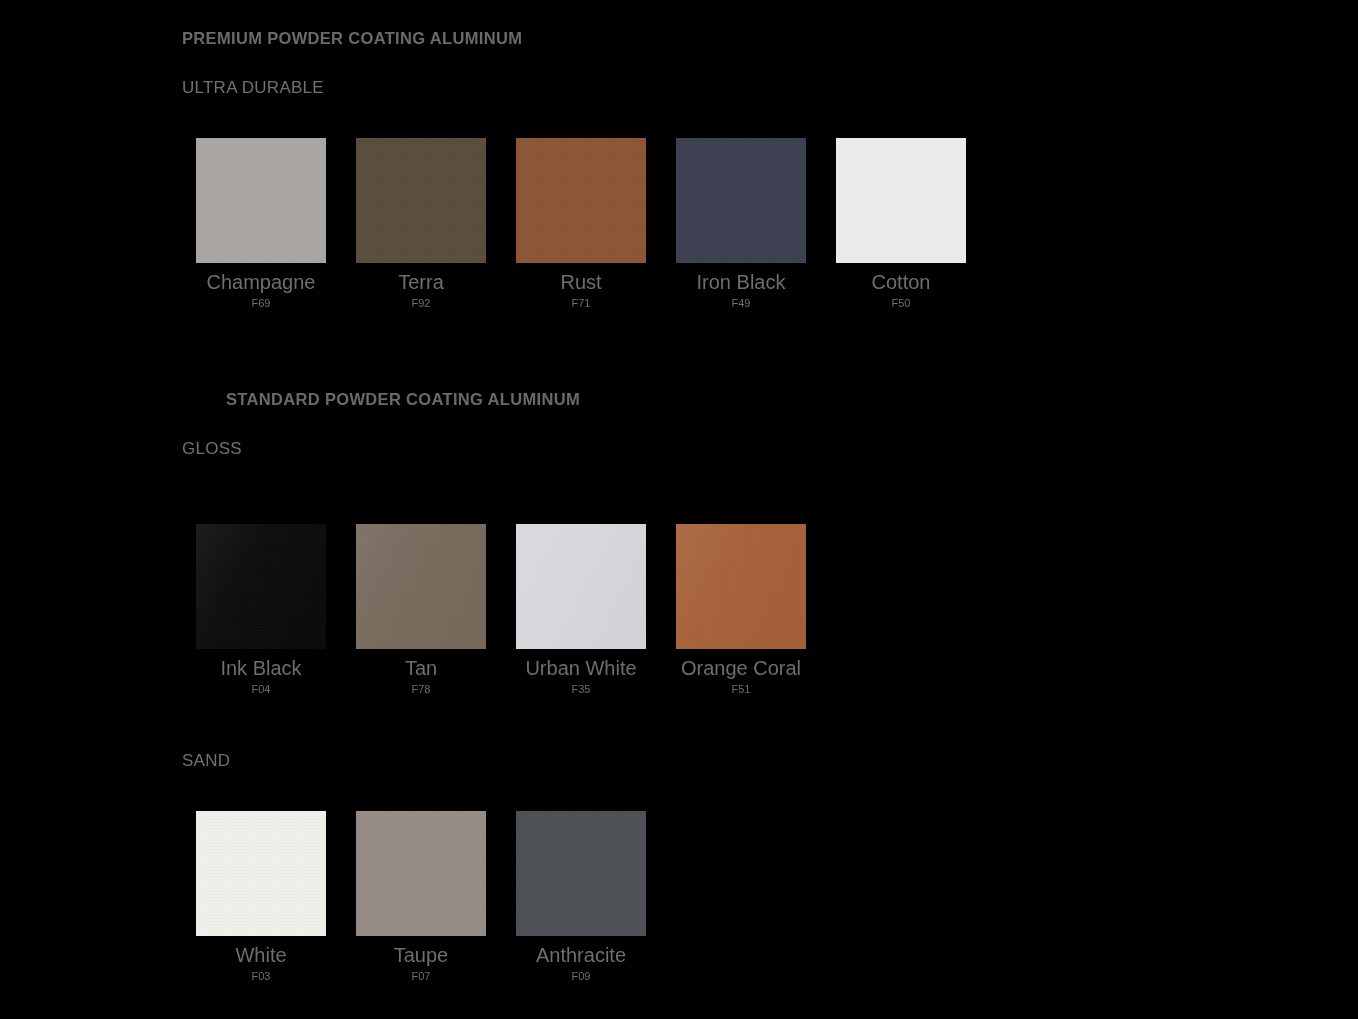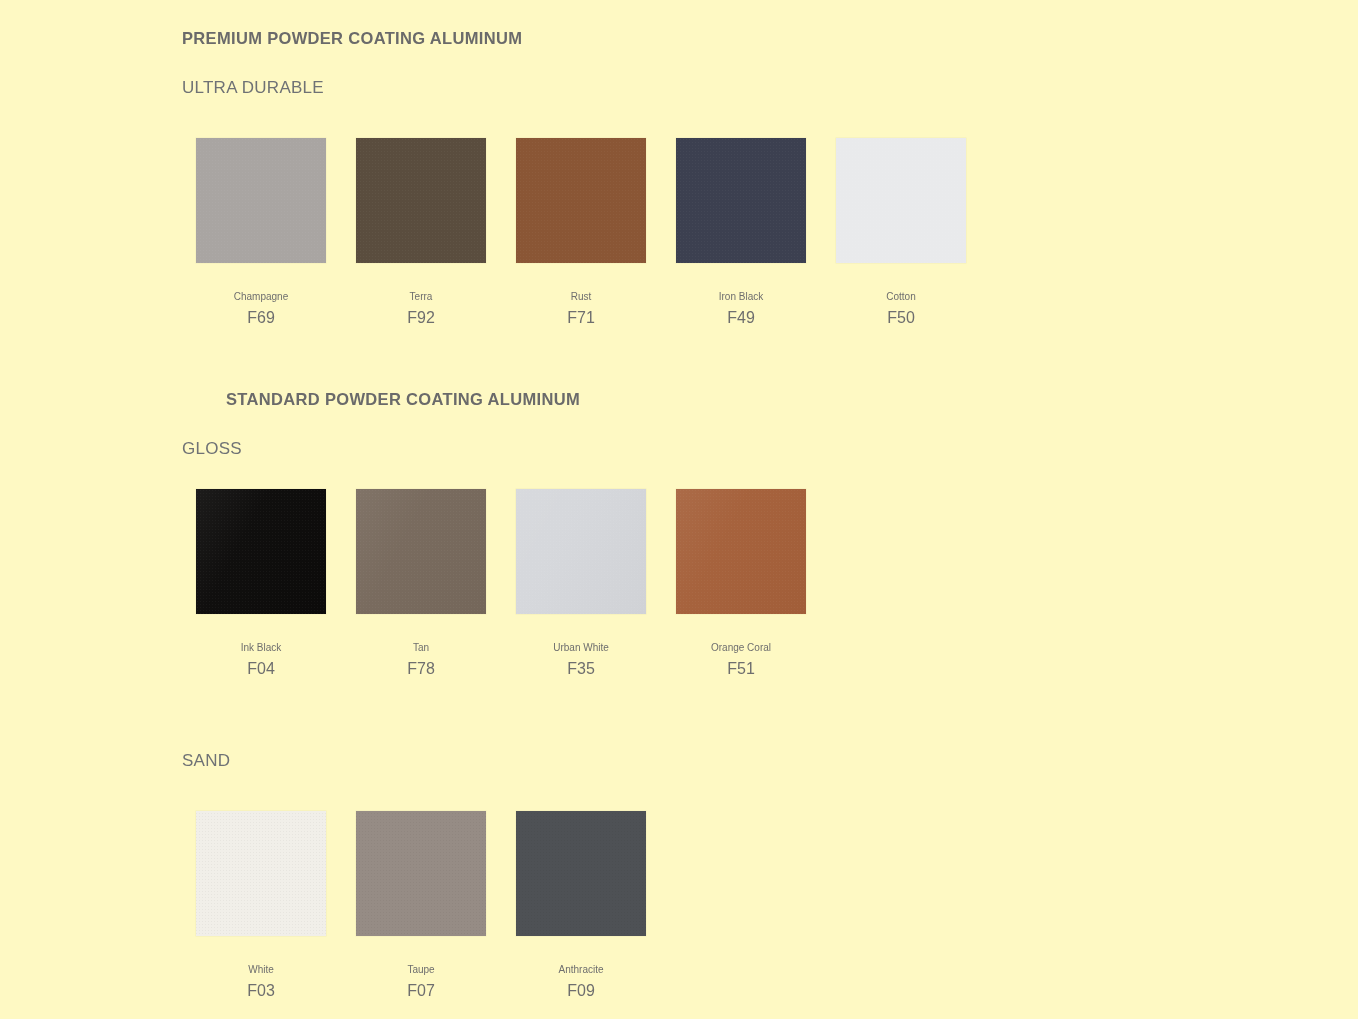--- a/index.html
+++ b/index.html
@@ -11,21 +11,21 @@
     width: 1358px;
     height: 1019px;
     font-family: "Liberation Sans", sans-serif;
     -webkit-font-smoothing: antialiased;
     overflow: hidden;
   }
   .page {
     position: relative;
     width: 1358px;
     height: 1019px;
-    background: #fef9c3;
+    background: #000000;
   }
   .content {
     position: absolute;
     left: 182px;
     top: 0;
     width: 1100px;
   }
 
   
   .section-title {
@@ -86,42 +86,42 @@
     position: absolute;
     inset: 0;
     background: linear-gradient(118deg,
       rgba(255,255,255,0.07) 0%,
       rgba(255,255,255,0.015) 38%,
       rgba(0,0,0,0.025) 100%);
     pointer-events: none;
   }
 
   .swatch-name {
-    margin-top: 23px;
-    font-size: 10px;
+    margin-top: 9px;
+    font-size: 20px;
     color: #6e6e6e;
     line-height: 21px;
     text-align: left;
     white-space: nowrap;
   }
   .swatch-code {
-    font-size: 16px;
+    font-size: 11px;
     color: #6e6e6e;
     line-height: 21px;
     text-align: center;
   }
 
   
   .block-premium-title { position: absolute; left: 0; top: 30px; }
   .block-ultra-title   { position: absolute; left: 0; top: 79px; }
   .block-ultra-row     { position: absolute; left: 14px; top: 138px; }
 
   .block-standard-title { position: absolute; left: 0; top: 391px; margin-left: 44px; }
   .block-gloss-title    { position: absolute; left: 0; top: 440px; }
-  .block-gloss-row      { position: absolute; left: 14px; top: 489px; }
+  .block-gloss-row      { position: absolute; left: 14px; top: 524px; }
 
   .block-sand-title { position: absolute; left: 0; top: 752px; }
   .block-sand-row   { position: absolute; left: 14px; top: 811px; }
 </style>
 </head>
 <body>
 
 <div class="page">
   <div class="content">
 

